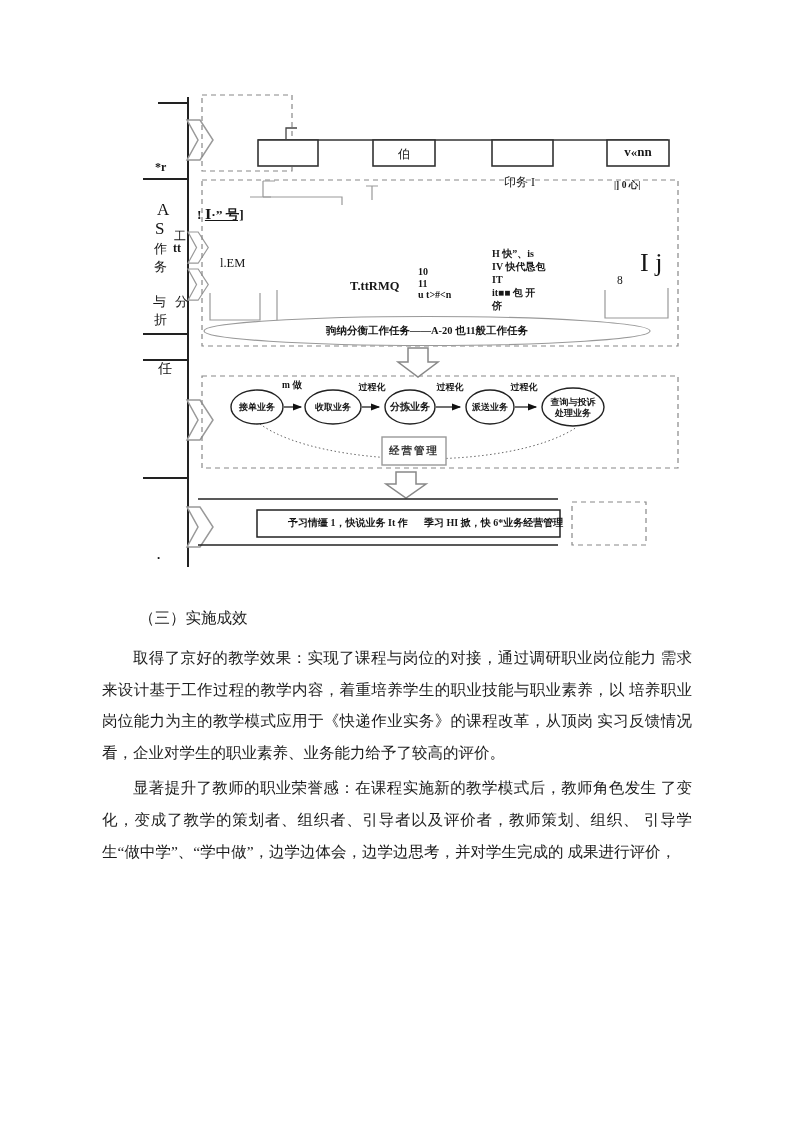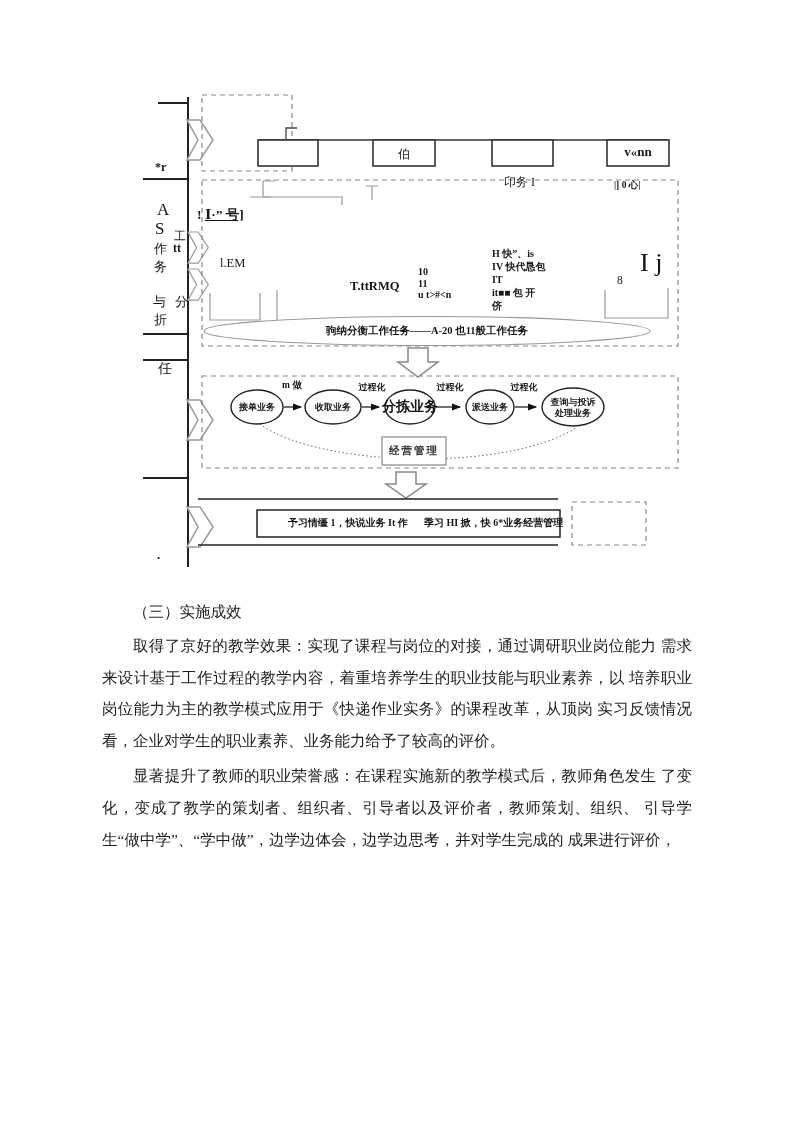--- a/index.html
+++ b/index.html
@@ -12,21 +12,21 @@
   .b{font-weight:bold;}
   .ctr{transform:translateX(-50%);}
   .ctrxy{transform:translate(-50%,-50%);text-align:center;}
   .svgwrap{position:absolute;left:0;top:0;}
   
   .bodytext{
     position:absolute;left:102px;top:598px;width:590px;
     font-size:15.5px;line-height:31.6px;text-align:justify;color:#1c1c1c;
   }
   .bodytext h3{
-    margin:0;font-size:15.5px;font-weight:normal;line-height:28px;text-indent:2em;
+    margin:6px;font-size:15.5px;font-weight:normal;line-height:28px;text-indent:2em;
   }
   .bodytext p{margin:0 0 0 0;padding-top:4px;text-indent:2em;}
   .underl{text-decoration:underline;}
 </style>
 </head>
 <body>
 
 <svg class="svgwrap" width="793" height="585" viewBox="0 0 793 585">
   <defs>
     <marker id="ah" markerWidth="9" markerHeight="8" refX="7" refY="3" orient="auto">
@@ -147,21 +147,21 @@
 <div class="lbl" style="left:617px;top:274px;font-size:11.5px;">8</div>
 <div class="lbl ctr b" style="left:427px;top:324px;font-size:10.5px;">驹纳分衡工作任务——A-20 也11般工作任务</div>
 
 <div class="lbl ctr b" style="left:292px;top:379px;font-size:9.5px;">m 做</div>
 <div class="lbl ctr b" style="left:372px;top:381px;font-size:9px;">过程化</div>
 <div class="lbl ctr b" style="left:450px;top:381px;font-size:9px;">过程化</div>
 <div class="lbl ctr b" style="left:524px;top:381px;font-size:9px;">过程化</div>
 
 <div class="lbl ctrxy b" style="left:257px;top:407px;font-size:9px;">接单业务</div>
 <div class="lbl ctrxy b" style="left:333px;top:407px;font-size:9px;">收取业务</div>
-<div class="lbl ctrxy b" style="left:410px;top:407px;font-size:14px;">分拣业务</div>
+<div class="lbl ctrxy b" style="left:410px;top:407px;font-size:10px;">分拣业务</div>
 <div class="lbl ctrxy b" style="left:490px;top:407px;font-size:9px;">派送业务</div>
 <div class="lbl ctrxy b" style="left:573px;top:407px;font-size:9px;line-height:10.5px;">
   <div>查询与投诉</div>
   <div>处理业务</div>
 </div>
 <div class="lbl ctrxy b" style="left:414px;top:451px;font-size:10.5px;letter-spacing:2px;color:#333;">经营管理</div>
 
 <div class="lbl b" style="left:272px;top:516px;font-size:10px;margin-left:16px;">予习情缰 1，快说业务 It 作</div>
 <div class="lbl b" style="left:424px;top:516px;font-size:10px;">季习 HI 掀，快 6*业务经营管理</div>
 

